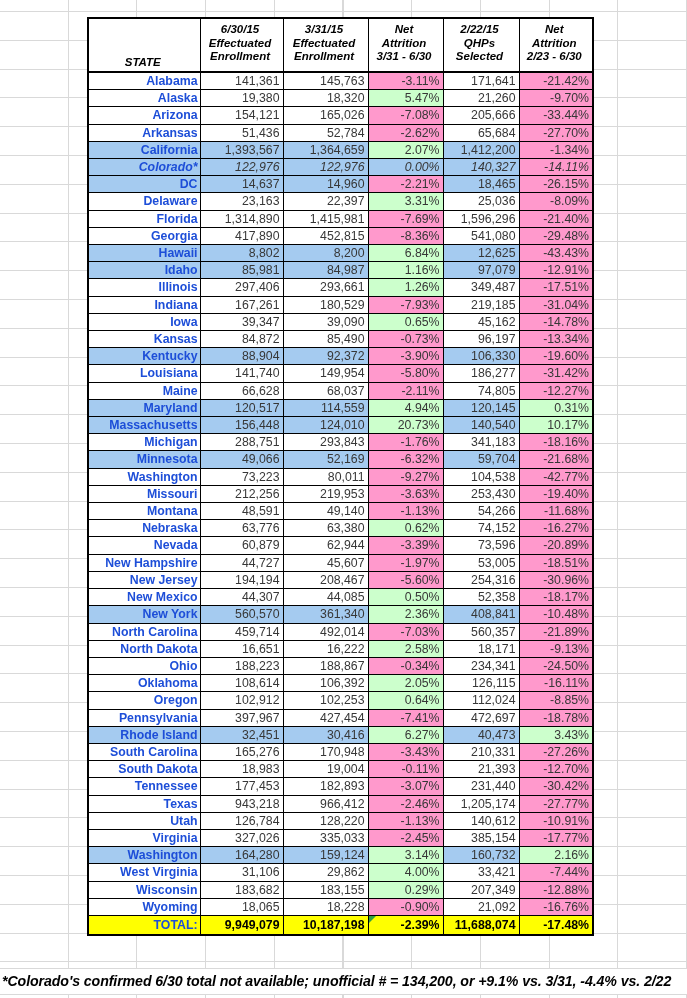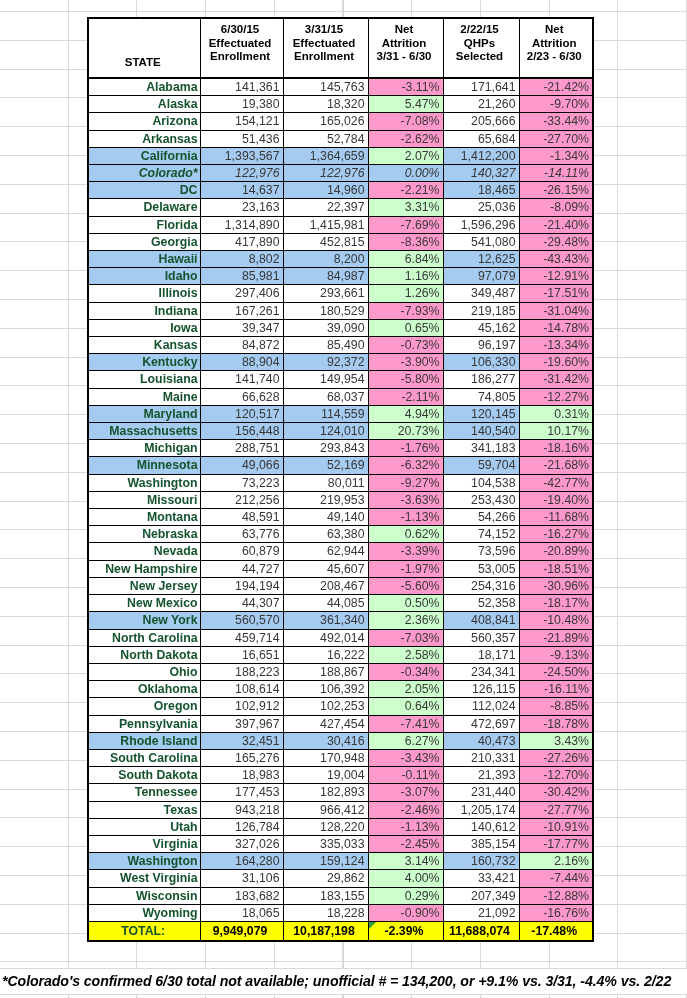--- a/index.html
+++ b/index.html
@@ -23,33 +23,33 @@
   }
   .tbl th,.tbl td{
     border:1px solid #000;
     padding:0 3px 0 0;
     overflow:hidden;white-space:nowrap;
   }
   .tbl thead th{
     border-bottom:2px solid #000;
     font-size:11.5px;font-weight:bold;color:#000;
     text-align:center;vertical-align:top;
-    padding-top:4px;height:46px;line-height:13.5px;
-  }
-  .tbl thead th.state-h{vertical-align:bottom;padding-bottom:8px;}
+    padding-top:4px;height:46px;line-height:13.5px;font-style:italic;
+  }
+  .tbl thead th.state-h{vertical-align:bottom;padding-bottom:2px;}
   .tbl tbody td, .tbl tfoot td{
     height:16.2px;line-height:16.2px;
     font-size:12.3px;text-align:right;color:#373737;
   }
-  .tbl td.state{font-weight:bold;color:#14532d;padding-right:2px;}
+  .tbl td.state{font-weight:bold;color:#1d4ed8;padding-right:2px;}
   tr.hl{background:var(--blue);}
   tr.it td{font-style:italic;margin-left:40px;}
   td.neg{background:var(--pink);}
   td.pos{background:var(--green);}
-  .tbl tfoot td{background:var(--yellow);font-weight:bold;color:#000;height:18px;line-height:18px;text-align:center;}
+  .tbl tfoot td{background:var(--yellow);font-weight:bold;color:#000;height:18px;line-height:18px;}
   td.rel{position:relative;}
   .tri{
     position:absolute;top:0;left:0;width:0;height:0;
     border-top:7px solid #2f9e44;border-right:7px solid transparent;
   }
   .footband{
     position:absolute;left:0;top:968px;width:687px;height:25px;
     background:#fff;border-top:1px solid #d9d9d9;border-bottom:1px solid #d9d9d9;
   }
   .footnote{

